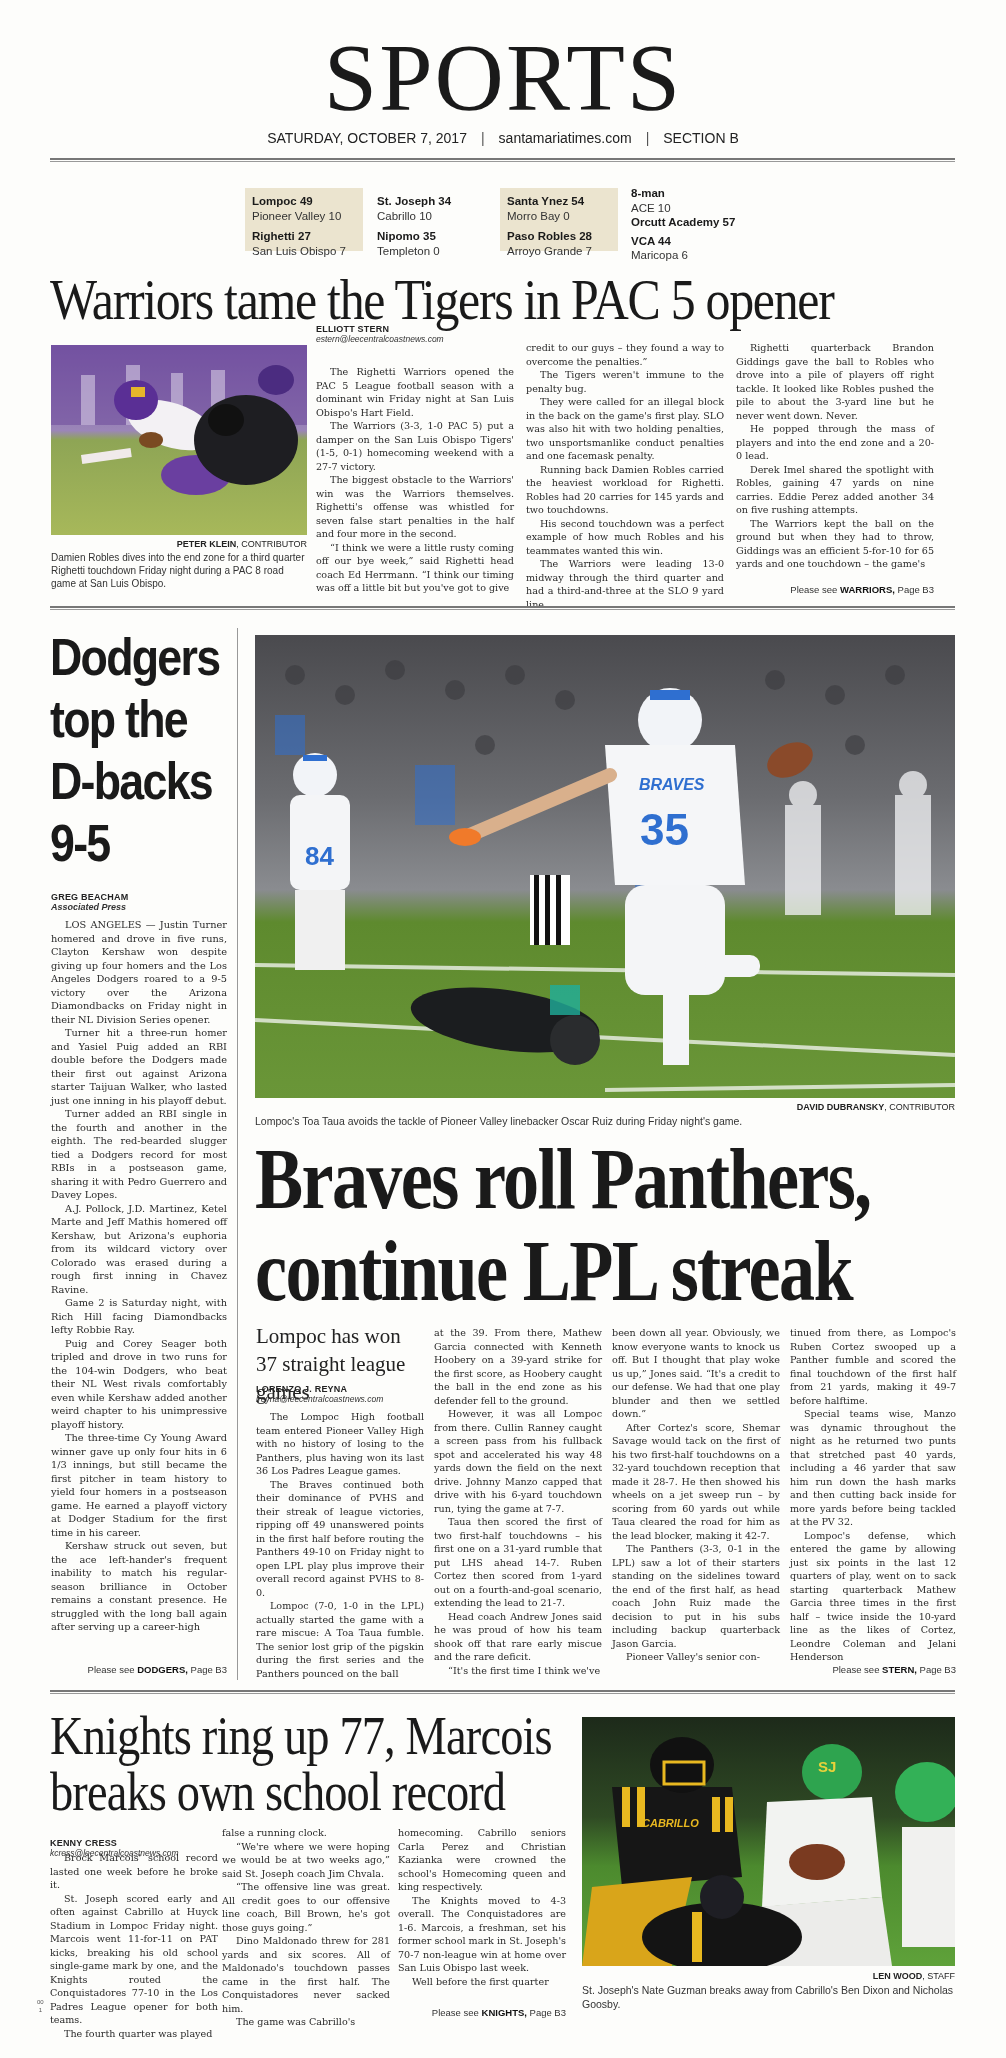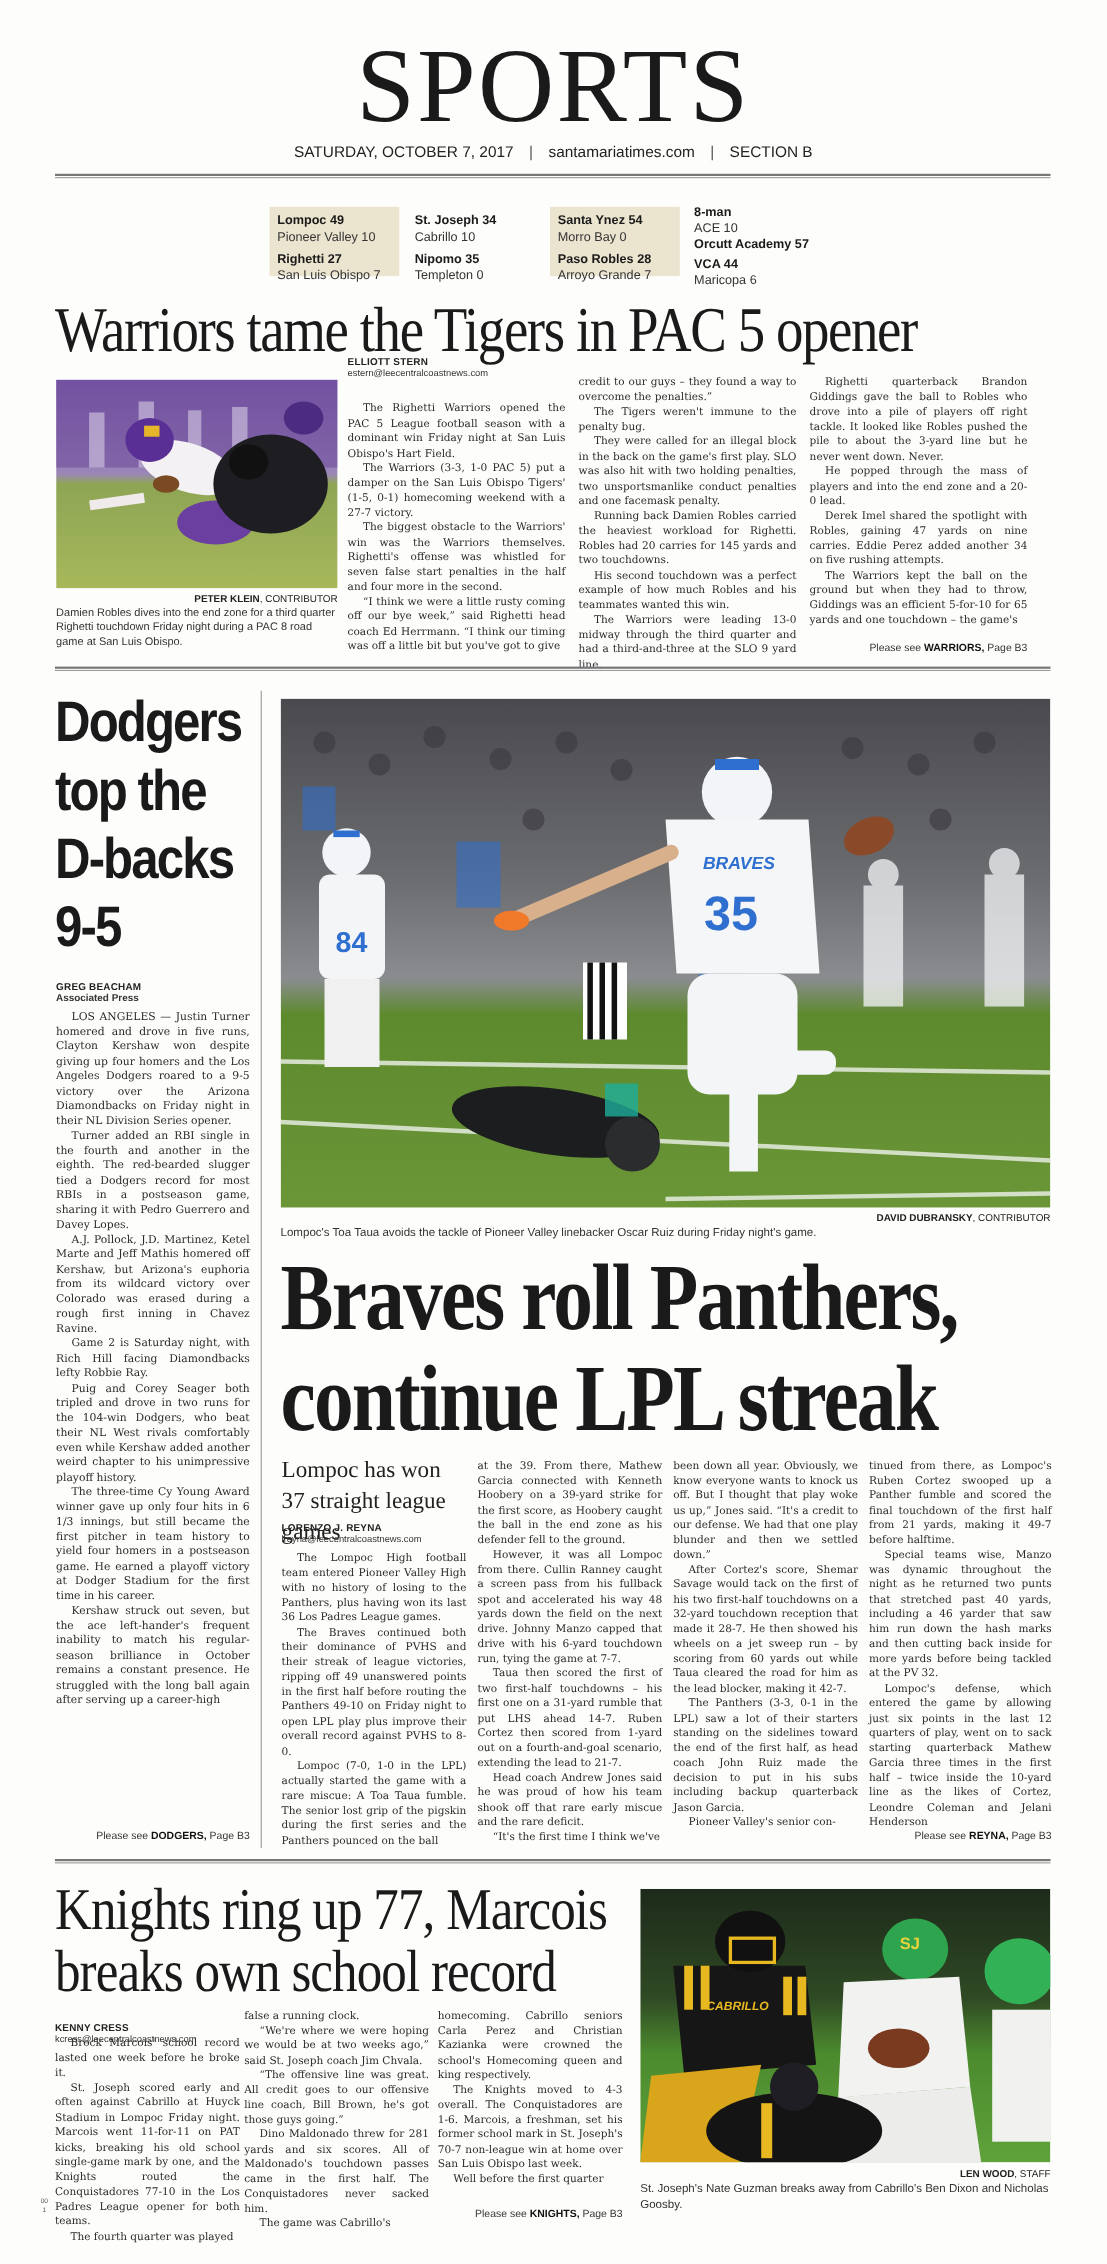--- a/index.html
+++ b/index.html
@@ -20,21 +20,21 @@
   .score-box .w { font-weight: bold; color: #1a1a1a; }
   .score-box .l { color: #333; }
   .score-box .gap { height: 6px; }
 
   
   .hl { font-family: "Liberation Serif", serif; font-weight: bold; color: #1a1a1a; }
 
   .body-col { font-family: "DejaVu Serif", serif; font-size: 9.6px; line-height: 13.5px; color: #2a2a2a; text-align: justify; hyphens: auto; }
   .body-col p { text-indent: 14px; }
   .byline-name { font-family: "Liberation Sans", sans-serif; font-weight: bold; font-size: 9px; letter-spacing: 0.2px; color: #222; }
-  .byline-sub { font-family: "Liberation Sans", sans-serif; font-size: 9.5px; color: #333; margin-bottom: 2px; }
+  .byline-sub { font-family: "Liberation Sans", sans-serif; font-size: 9.5px; color: #333; margin-bottom: 2px; font-style: italic; }
   .credit { font-family: "Liberation Sans", sans-serif; font-size: 9px; text-align: right; color: #222; }
   .credit b { font-weight: bold; }
   .caption { font-family: "Liberation Sans", sans-serif; font-size: 10.5px; line-height: 14px; color: #333; }
   .jump { font-family: "Liberation Sans", sans-serif; font-size: 9.5px; text-align: right; color: #333; }
   .jump b { font-weight: bold; color: #111; }
   .vrule { width: 1px; background: #999; }
 
   
   .photo { overflow: hidden; }
 </style>
@@ -144,20 +144,21 @@
   <div>top the</div>
   <div>D-backs</div>
   <div>9-5</div>
 </div>
 <div class="abs" style="left:51px; top:892px; width:180px;">
   <div class="byline-name">GREG BEACHAM</div>
   <div class="byline-sub" style="font-weight:bold; font-size:9px;">Associated Press</div>
 </div>
 <div class="abs body-col" style="left:51px; top:918px; width:176px; font-size:9.8px; line-height:13.5px;">
   <p>LOS ANGELES — Justin Turner homered and drove in five runs, Clayton Kershaw won despite giving up four homers and the Los Angeles Dodgers roared to a 9-5 victory over the Arizona Diamondbacks on Friday night in their NL Division Series opener.</p>
+  <p>Turner hit a three-run homer and Yasiel Puig added an RBI double before the Dodgers made their first out against Arizona starter Taijuan Walker, who lasted just one inning in his playoff debut.</p>
   <p>Turner added an RBI single in the fourth and another in the eighth. The red-bearded slugger tied a Dodgers record for most RBIs in a postseason game, sharing it with Pedro Guerrero and Davey Lopes.</p>
   <p>A.J. Pollock, J.D. Martinez, Ketel Marte and Jeff Mathis homered off Kershaw, but Arizona's euphoria from its wildcard victory over Colorado was erased during a rough first inning in Chavez Ravine.</p>
   <p>Game 2 is Saturday night, with Rich Hill facing Diamondbacks lefty Robbie Ray.</p>
   <p>Puig and Corey Seager both tripled and drove in two runs for the 104-win Dodgers, who beat their NL West rivals comfortably even while Kershaw added another weird chapter to his unimpressive playoff history.</p>
   <p>The three-time Cy Young Award winner gave up only four hits in 6 1/3 innings, but still became the first pitcher in team history to yield four homers in a postseason game. He earned a playoff victory at Dodger Stadium for the first time in his career.</p>
   <p>Kershaw struck out seven, but the ace left-hander's frequent inability to match his regular-season brilliance in October remains a constant presence. He struggled with the long ball again after serving up a career-high</p>
 </div>
 <div class="abs jump" style="left:51px; top:1664px; width:176px;"><span>Please see </span><b>DODGERS,</b><span> Page B3</span></div>
 <div class="abs vrule" style="left:237px; top:628px; height:1052px;"></div>
 
@@ -269,21 +270,21 @@
   <p style="text-indent:0">been down all year. Obviously, we know everyone wants to knock us off. But I thought that play woke us up,” Jones said. “It's a credit to our defense. We had that one play blunder and then we settled down.”</p>
   <p>After Cortez's score, Shemar Savage would tack on the first of his two first-half touchdowns on a 32-yard touchdown reception that made it 28-7. He then showed his wheels on a jet sweep run – by scoring from 60 yards out while Taua cleared the road for him as the lead blocker, making it 42-7.</p>
   <p>The Panthers (3-3, 0-1 in the LPL) saw a lot of their starters standing on the sidelines toward the end of the first half, as head coach John Ruiz made the decision to put in his subs including backup quarterback Jason Garcia.</p>
   <p>Pioneer Valley's senior con-</p>
 </div>
 <div class="abs body-col" style="left:790px; top:1326px; width:166px;">
   <p style="text-indent:0">tinued from there, as Lompoc's Ruben Cortez swooped up a Panther fumble and scored the final touchdown of the first half from 21 yards, making it 49-7 before halftime.</p>
   <p>Special teams wise, Manzo was dynamic throughout the night as he returned two punts that stretched past 40 yards, including a 46 yarder that saw him run down the hash marks and then cutting back inside for more yards before being tackled at the PV 32.</p>
   <p>Lompoc's defense, which entered the game by allowing just six points in the last 12 quarters of play, went on to sack starting quarterback Mathew Garcia three times in the first half – twice inside the 10-yard line as the likes of Cortez, Leondre Coleman and Jelani Henderson</p>
 </div>
-<div class="abs jump" style="left:790px; top:1664px; width:166px;"><span>Please see </span><b>REYNA,</b><span> Page B3</span></div>
+<div class="abs jump" style="left:790px; top:1664px; width:166px;"><span>Please see </span><b>STERN,</b><span> Page B3</span></div>
 
 <div class="abs double-rule" style="top:1690px;"></div>
 
 <div class="abs hl" style="left:50px; top:1708px; width:600px; font-size:54px; line-height:56px; letter-spacing:-1px; white-space:nowrap; transform:scaleX(0.86); transform-origin:left top; font-weight:normal;">
   <div>Knights ring up 77, Marcois</div>
   <div>breaks own school record</div>
 </div>
 <div class="abs" style="left:50px; top:1826px; width:168px;margin-top:12px;">
   <div class="byline-name">KENNY CRESS</div>
   <div class="byline-sub" style="font-size:8.5px;">kcress@leecentralcoastnews.com</div>

